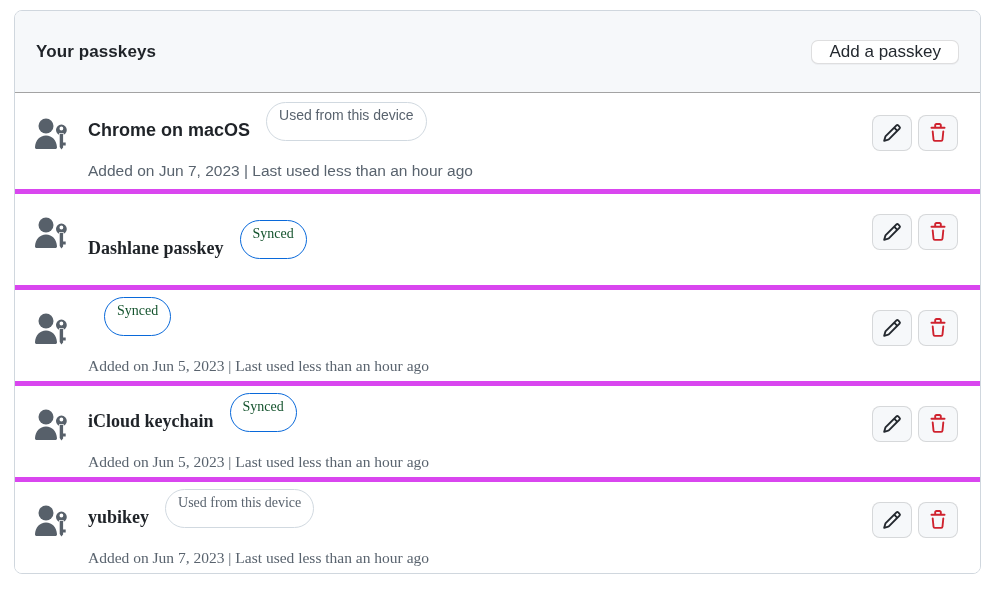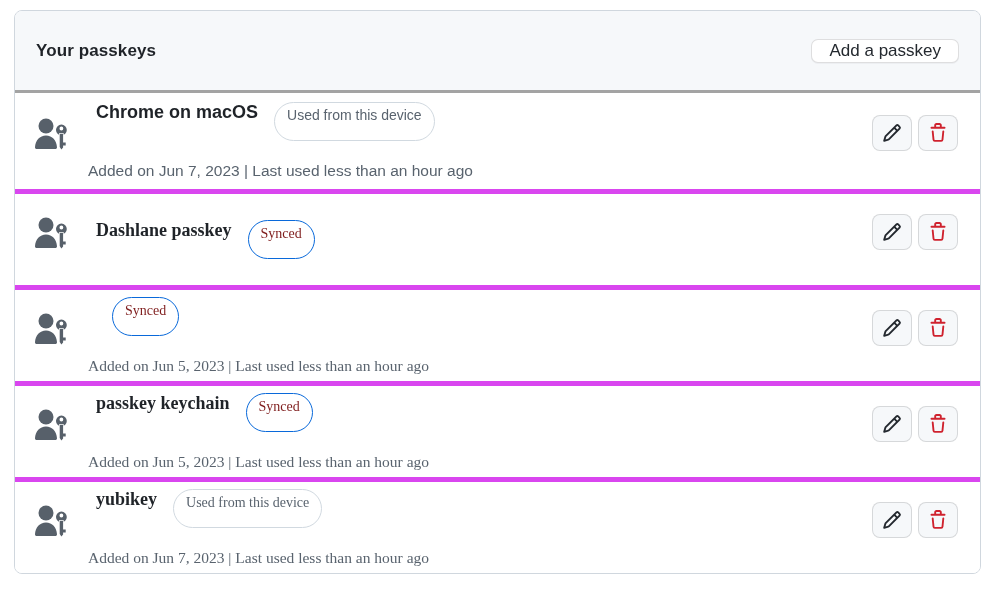--- a/index.html
+++ b/index.html
@@ -15,21 +15,21 @@
     left: 14px; top: 10px;
     width: 967px;
     background: #ffffff;
     border: 1px solid #d0d7de;
     border-radius: 8px;
     overflow: hidden;
   }
   .card-header {
     height: 82px;
     background: #f6f8fa;
-    border-bottom: 3px solid #a3a3a3;
+    border-bottom: 1px solid #a3a3a3;
     display: flex;
     align-items: center;
     justify-content: space-between;
     padding: 0 21px;
   }
   .card-header h2 {
     margin: 0;
     font-size: 17px;
     font-weight: 700;
     color: #1f2328;
@@ -57,39 +57,39 @@
   }
   .row + .row { border-top: 5px solid #d946ef; font-family: Liberation Serif, serif; }
   .row-icon {
     flex: none;
     width: 34px; height: 36px;
     margin-right: 20px;
     position: relative;
     top: -6px;
   }
   .row-main { flex: 1; min-width: 0; }
-  .title-line { display: flex; align-items: flex-start; margin-left: 8px; }
+  .title-line { display: flex; align-items: flex-end; }
   .row-title {
     font-size: 18px;
     font-weight: 700;
     color: #1f2328;
   }
   .badge {
     margin-left: 16px;
     height: 39px;
     line-height: 25px;
     padding: 0 12px;
     border: 1px solid #d1d9e0;
     border-radius: 999px;
     font-size: 14px;
     font-weight: 500;
     color: #59636e;
     white-space: nowrap;
   }
-  .badge.synced { color: #7f1d1d; border-color: #0969da; }
+  .badge.synced { color: #14532d; border-color: #0969da; }
   .row-meta {
     margin-top: 21px;
     font-size: 15.5px;
     color: #59636e;
   }
   .row-actions {
     display: flex;
     gap: 6px;
     position: relative;
     top: -8px;
@@ -231,21 +231,21 @@
         <circle cx="12" cy="9" r="7.5"></circle>
         <path d="M12 18.6 c-6.3 0 -10.6 5 -11 11.7 -0.06 1 0.76 1.8 1.7 1.8 h18.6 c0.94 0 1.76 -0.8 1.7 -1.8 C22.6 23.6 18.3 18.6 12 18.6 Z"></path>
         <g stroke="#ffffff" stroke-width="1.4" paint-order="stroke">
           <path fill-rule="evenodd" d="M27.4 7.6 a5.4 5.4 0 1 0 0.001 10.8 A5.4 5.4 0 0 0 27.4 7.6 Z m0 2 a1.9 1.9 0 1 1 -0.001 3.8 A1.9 1.9 0 0 1 27.4 9.6 Z"></path>
           <path d="M25.7 17 h3.4 v8.4 h2.6 v3 h-2.6 v2 l-1.7 2 -1.7 -2.3 Z"></path>
         </g>
       </svg>
     </span>
     <div class="row-main">
       <div class="title-line">
-        <span class="row-title">passkey keychain</span>
+        <span class="row-title">iCloud keychain</span>
         <span class="badge synced">Synced</span>
       </div>
       <div class="row-meta">Added on Jun 5, 2023 | Last used less than an hour ago</div>
     </div>
     <div class="row-actions">
       <button class="icon-btn edit" aria-label="Edit passkey">
         <span>
           <svg viewBox="0 0 16 16" width="20" height="20" aria-hidden="true">
             <path d="M11.013 1.427a1.75 1.75 0 0 1 2.474 0l1.086 1.086a1.75 1.75 0 0 1 0 2.474l-8.61 8.61c-.21.21-.47.364-.756.445l-3.251.93a.75.75 0 0 1-.927-.928l.929-3.25c.081-.286.235-.547.445-.758l8.61-8.61Zm.176 4.823L9.75 4.81l-6.286 6.287a.253.253 0 0 0-.064.108l-.558 1.953 1.953-.558a.253.253 0 0 0 .108-.064Zm1.238-3.763a.25.25 0 0 0-.354 0L10.811 3.75l1.439 1.44 1.263-1.263a.25.25 0 0 0 0-.354Z"></path>
           </svg>

